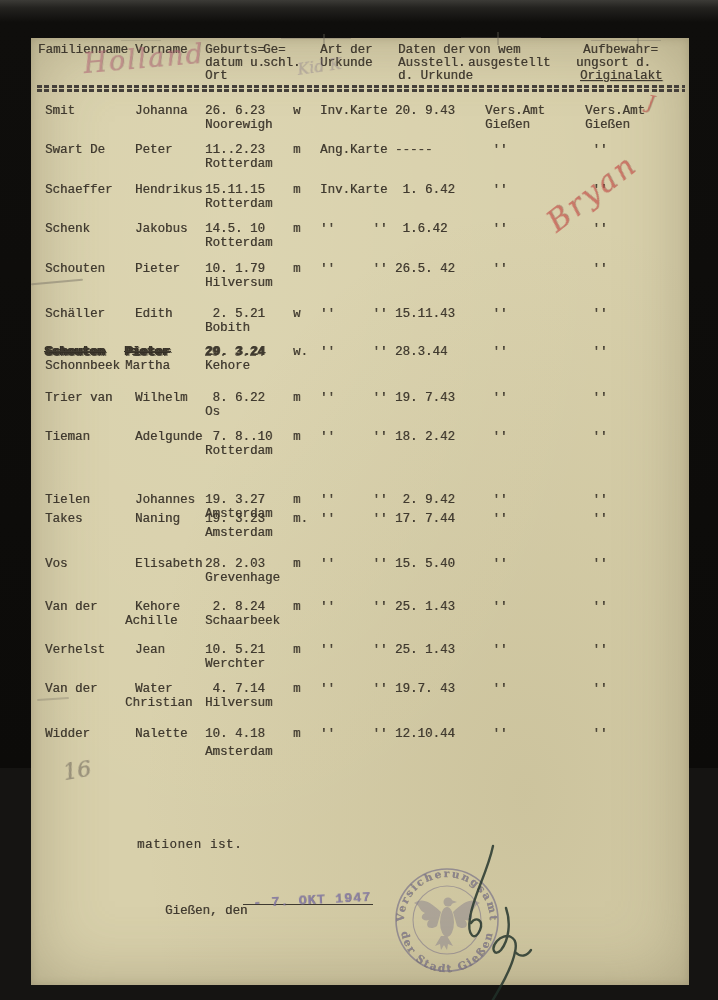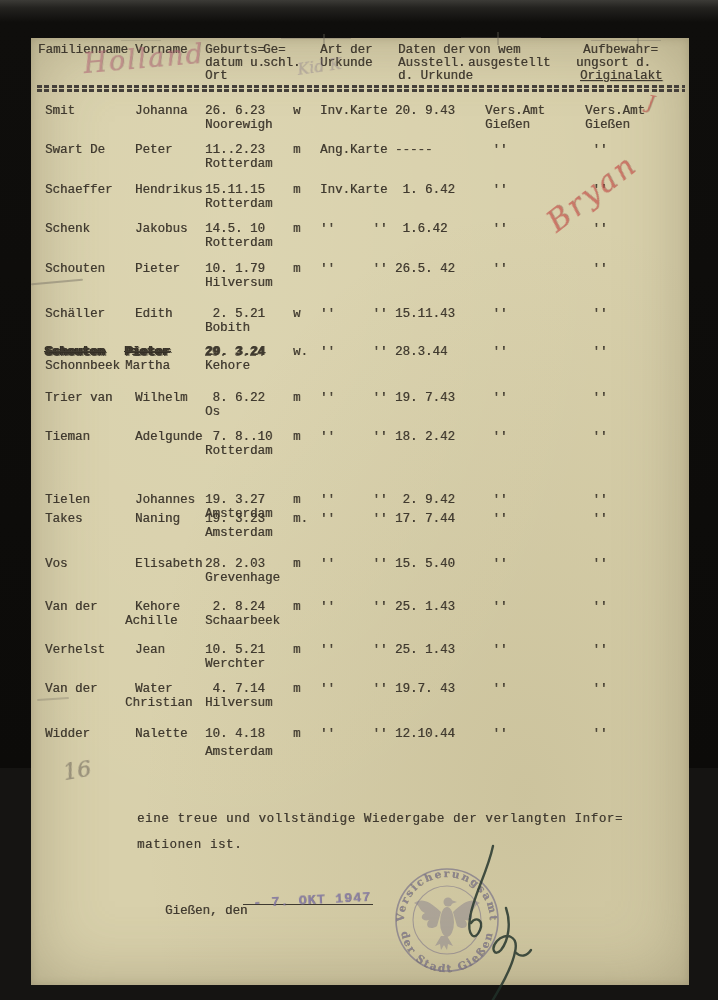--- a/index.html
+++ b/index.html
@@ -363,21 +363,20 @@
     <span class="c-auf"> ''</span>
 
     <span class="c-dat l3">Amsterdam</span>
 
   </div>
         </div>
 
       <div class="pmark pm1"></div>
       <div class="pmark pm2"></div>
 
-      <div class="fline" style="left:106px;top:775px">eine treue und vollständige Wiedergabe der verlangten Infor=</div>
       <div class="fline" style="left:106px;top:801px">mationen ist.</div>
 
       <div class="gline" style="left:134px;top:867px">Gießen, den</div>
       <div class="g-underline" style="left:212px;top:866px;width:130px"></div>
       <div class="datestamp" style="left:222px;top:856px">- 7. OKT 1947</div>
 
       <div class="hw hw-holland">Holland</div>
       <div class="hw hw-kidk">Kid K</div>
       <div class="hw hw-redmark">J</div>
       <div class="hw hw-redsig">Bryan</div>

